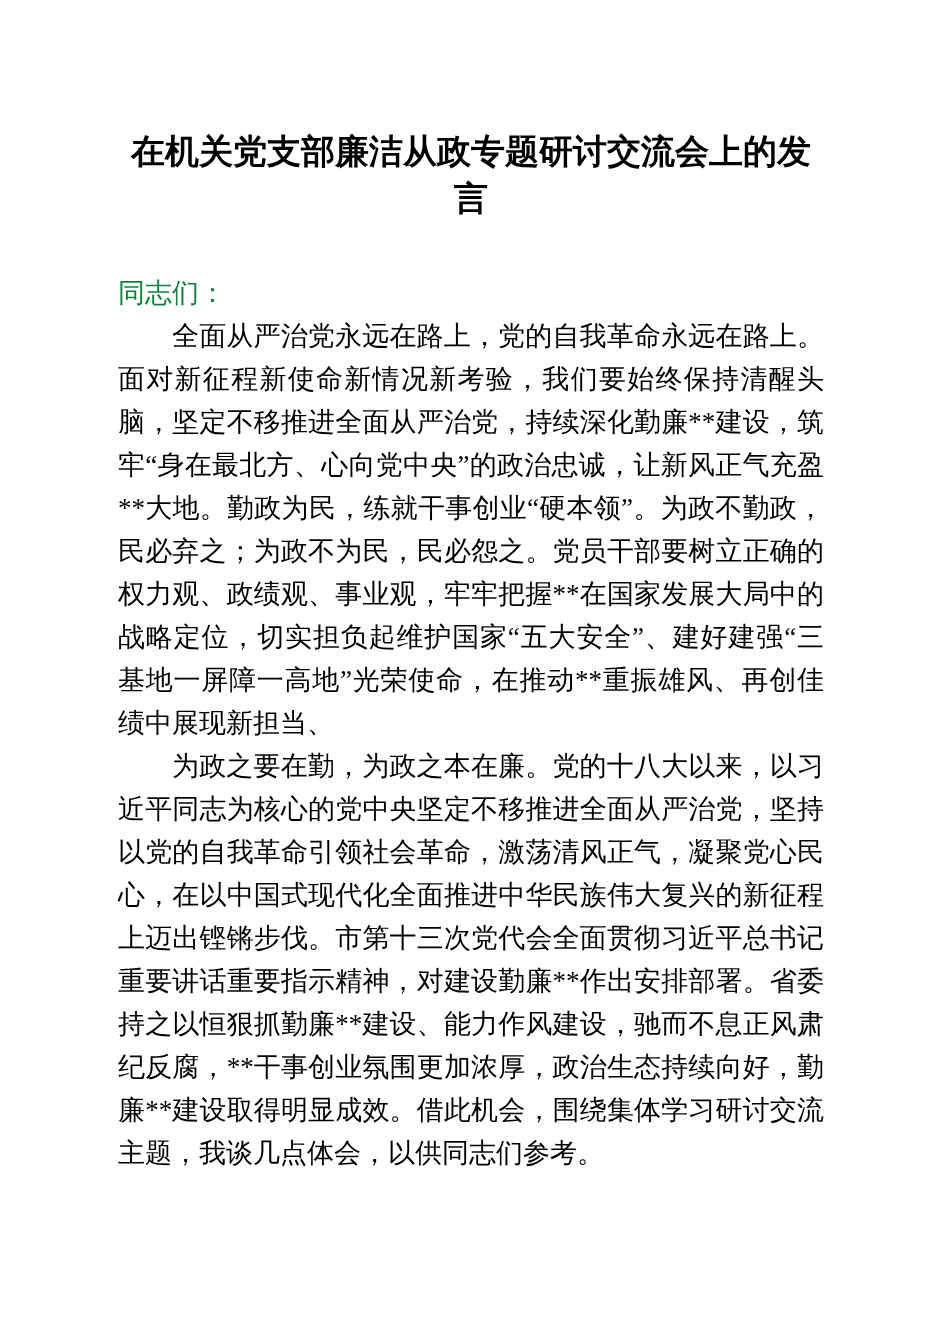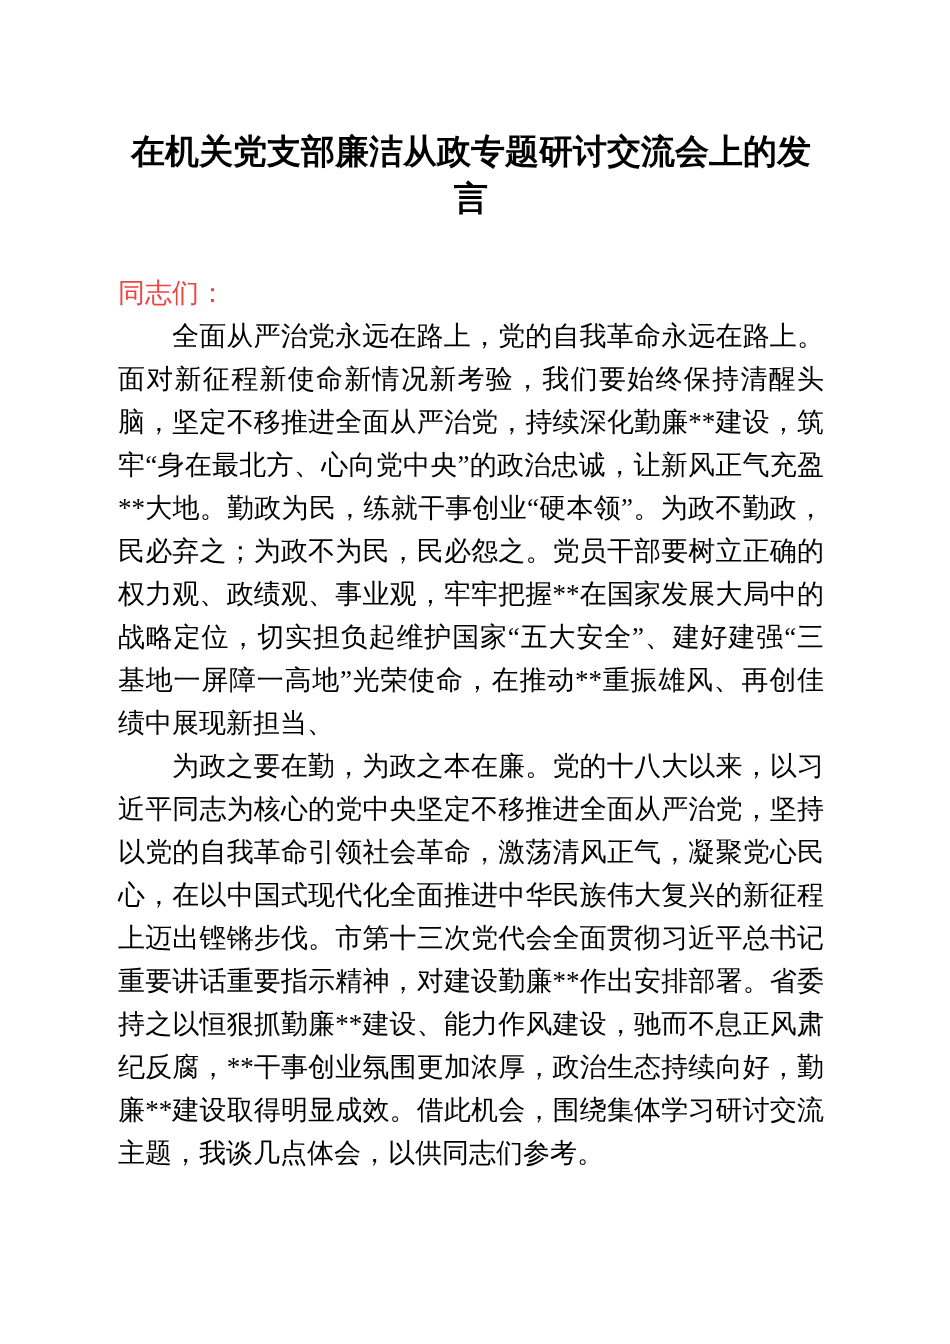--- a/index.html
+++ b/index.html
@@ -31,21 +31,21 @@
     letter-spacing: 0;
     color: #000000;
     font-family: "Liberation Serif", serif;
   }
   .salutation {
     margin: 0;
     font-size: 27px;
     line-height: 43px;
     text-align: justify;
     text-justify: inter-ideograph;
-    color: #ef4444;
+    color: #15803d;
   }
   .body-para {
     margin: 0;
     font-size: 27px;
     line-height: 43px;
     text-align: justify;
     text-justify: inter-ideograph;
     text-indent: 2em;
     color: #000000;
     word-break: break-all;

